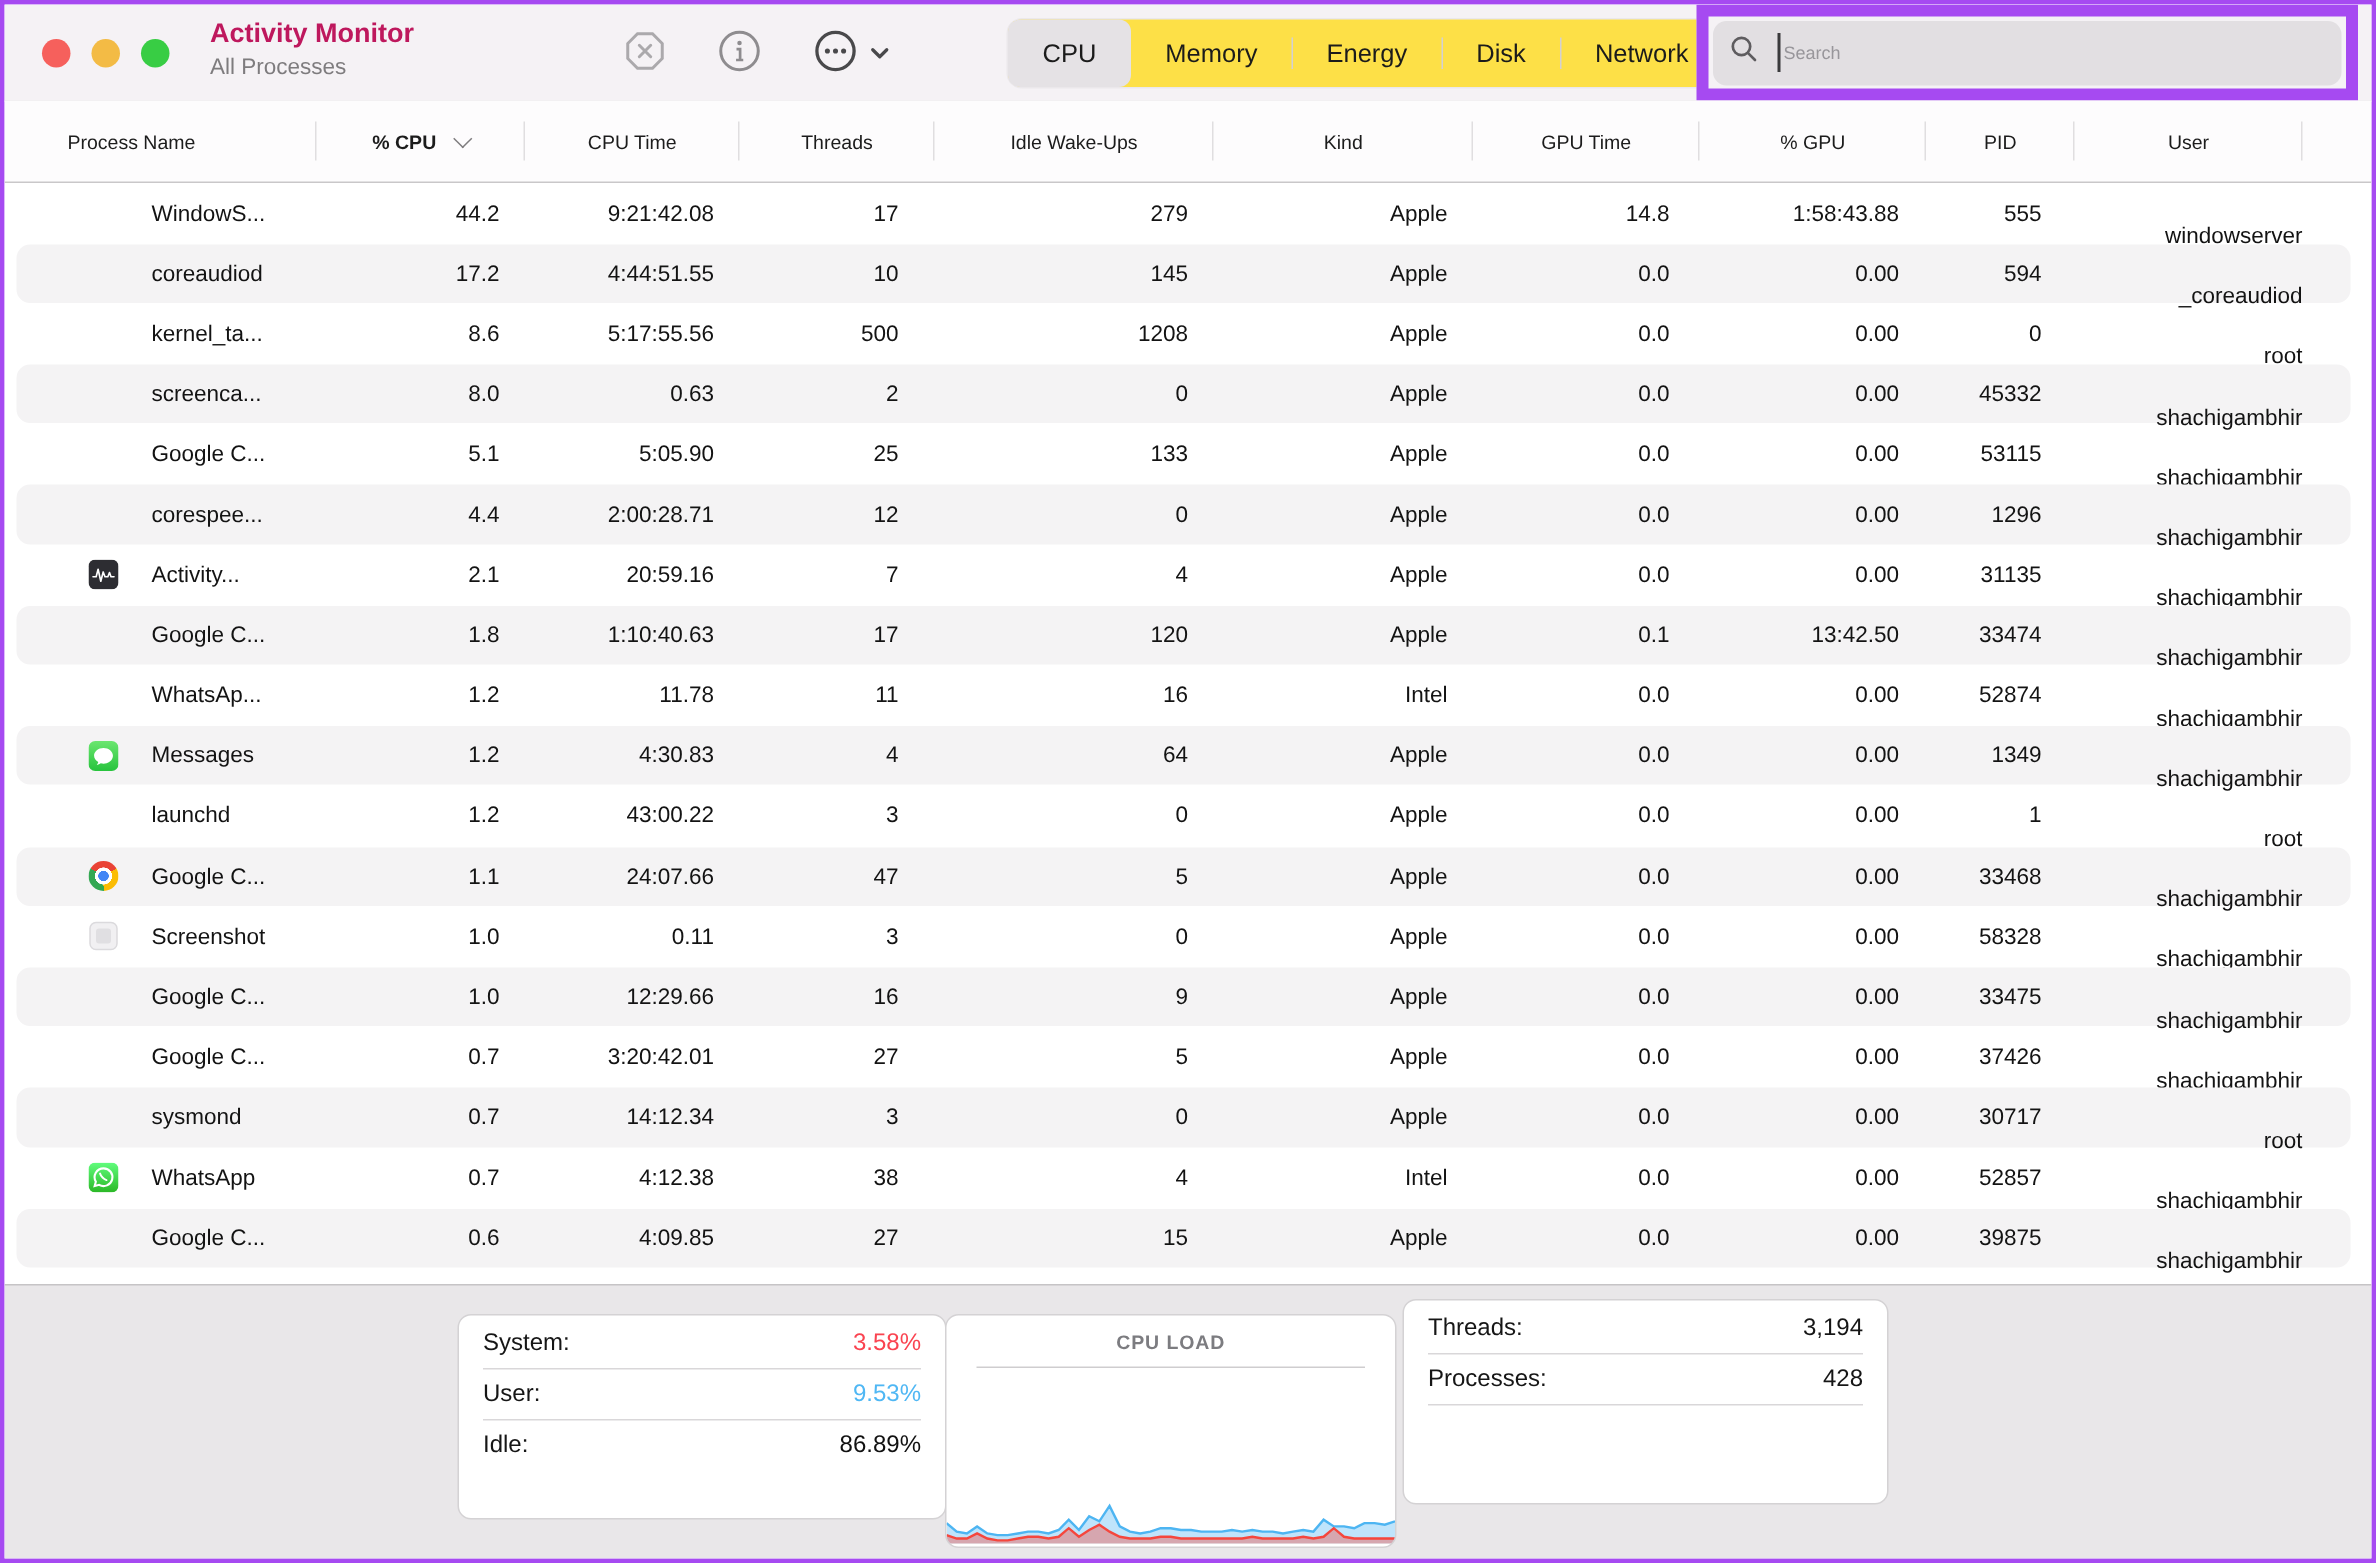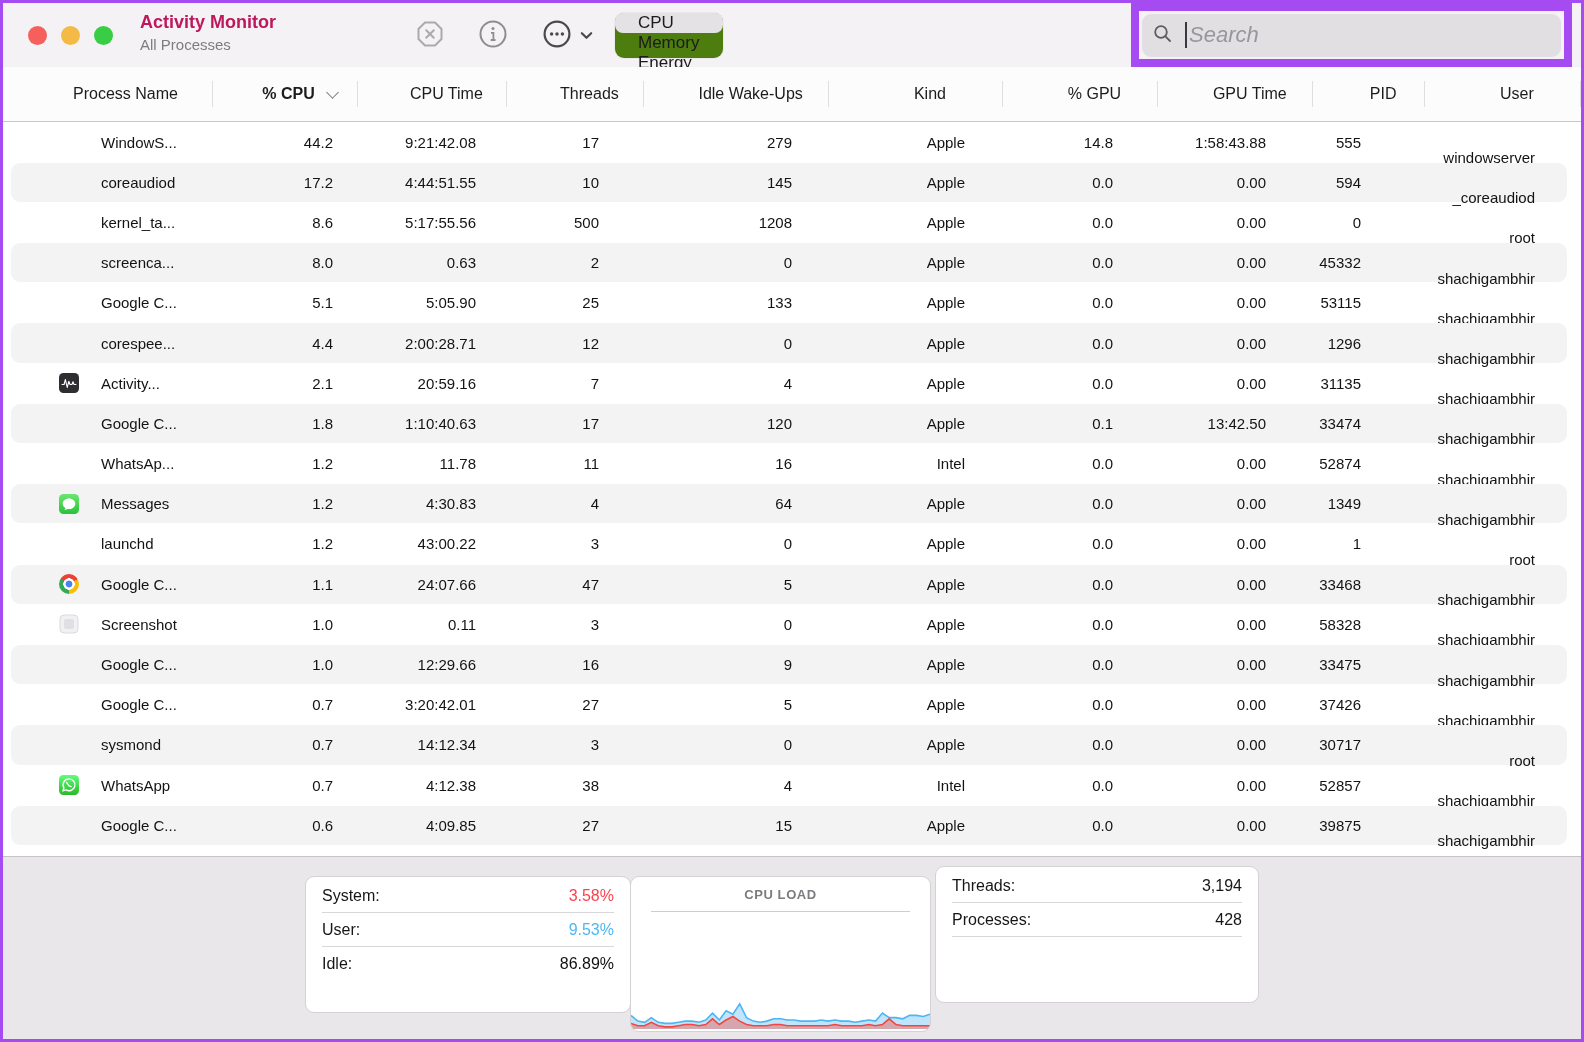--- a/index.html
+++ b/index.html
@@ -11,34 +11,34 @@
   .traffic{position:absolute;left:25px;top:23px;display:flex;gap:14px;}
   .dot{width:19px;height:19px;border-radius:50%;}
   .dot.red{background:#f6605c}.dot.yellow{background:#f3bb45}.dot.green{background:#38cd44}
   .titles{position:absolute;left:137px;top:9px;}
   .wtitle{font-size:18px;font-weight:bold;color:#be185d;}
   .wsub{font-size:15px;color:#7e7c7e;margin-top:3px;}
   .toolbtn{position:absolute;top:16px;width:32px;height:32px;display:flex;align-items:center;justify-content:center;background:none;border:none;padding:0;cursor:default;}
   .tb-stop{left:411px}.tb-info{left:474px}.tb-more{left:538px}
   .tb-chev{position:absolute;left:576px;top:25px;}
   
-  .tabs{position:absolute;left:612px;top:10px;height:45px;display:flex;background:#4d7c0f;border-radius:9px;box-shadow:0 0 0 1px rgba(0,0,0,0.04);flex-direction:column;}
+  .tabs{position:absolute;left:669px;top:10px;height:45px;display:flex;background:#fde047;border-radius:9px;box-shadow:0 0 0 1px rgba(0,0,0,0.04);}
   .seg{display:flex;align-items:center;padding:0 23px;font-size:17px;color:#1b1b1b;position:relative;}
   .seg.sel{background:#e5e2e5;border-radius:8px;}
   .seg:not(:first-child)::before{content:"";position:absolute;left:0;top:12px;bottom:12px;width:1px;background:#d3d0d3;}
   .seg.sel::before,.seg.sel+.seg::before{display:none;}
   
   .search-wrap{position:absolute;right:9px;top:0;width:441px;height:64px;border:8px solid #a64af1;box-sizing:border-box;background:#f5f2f5;display:flex;align-items:center;}
   .searchbox{flex:1;margin:0 3px;height:43px;background:#e2dfe2;border-radius:9px;display:flex;align-items:center;padding:0 11px;}
   .caret{width:2px;height:26px;background:#3a3a3c;margin-left:13px;flex:none;}
-  .searchbox input{flex:1;border:none;outline:none;background:transparent;font-family:"Liberation Sans",sans-serif;font-size:22px;color:#222;padding:0 0 0 2px;font-style:italic;}
+  .searchbox input{flex:1;border:none;outline:none;background:transparent;font-family:"Liberation Sans",sans-serif;font-size:12px;color:#222;padding:0 0 0 2px;}
   .searchbox input::placeholder{color:#98969b;}
   
   .thead{position:absolute;top:64px;left:0;right:0;height:54px;background:#fdfcfd;border-bottom:1px solid #c9c7c9;display:flex;align-items:stretch;}
-  .hcell{display:flex;align-items:center;justify-content:center;font-size:16px;color:#1c1c1c;position:relative;box-sizing:border-box;margin-left:28px;}
+  .hcell{display:flex;align-items:center;justify-content:center;font-size:13px;color:#1c1c1c;position:relative;box-sizing:border-box;}
   .hcell::after{content:"";position:absolute;right:0;top:14px;height:26px;width:1px;background:#e0dee0;}
   .hcell.c0{justify-content:flex-start;padding-left:42px;}
   .sort-label{font-weight:bold;}
   .sort-chev{width:8px;height:8px;margin:-4px 0 0 13px;border-right:1.8px solid #7e7c7e;border-bottom:1.8px solid #7e7c7e;transform:rotate(45deg);}
   .hfill{flex:1;}
   
   .tbody{position:absolute;top:119px;left:0;right:0;height:734px;overflow:hidden;background:#fff;}
   .row{position:relative;display:flex;align-items:center;height:40.2px;font-size:15px;color:#131313;}
   .row:nth-child(even)::before{content:"";position:absolute;left:8px;right:14px;top:0.5px;bottom:0.5px;background:#f4f3f4;border-radius:9px;}
   .cell{position:relative;box-sizing:border-box;white-space:nowrap;overflow:hidden;}
@@ -139,25 +139,25 @@
       </div>
       <div class="hcell c3">
         <span>Threads</span>
       </div>
       <div class="hcell c4">
         <span>Idle Wake-Ups</span>
       </div>
       <div class="hcell c5">
         <span>Kind</span>
       </div>
+      <div class="hcell c7">
+        <span>GPU Time</span>
+      </div>
       <div class="hcell c6">
         <span>% GPU</span>
-      </div>
-      <div class="hcell c7">
-        <span>GPU Time</span>
       </div>
       <div class="hcell c8">
         <span>PID</span>
       </div>
       <div class="hcell c9">
         <span>User</span>
       </div>
       <div class="hfill"></div>
     </div>
 

